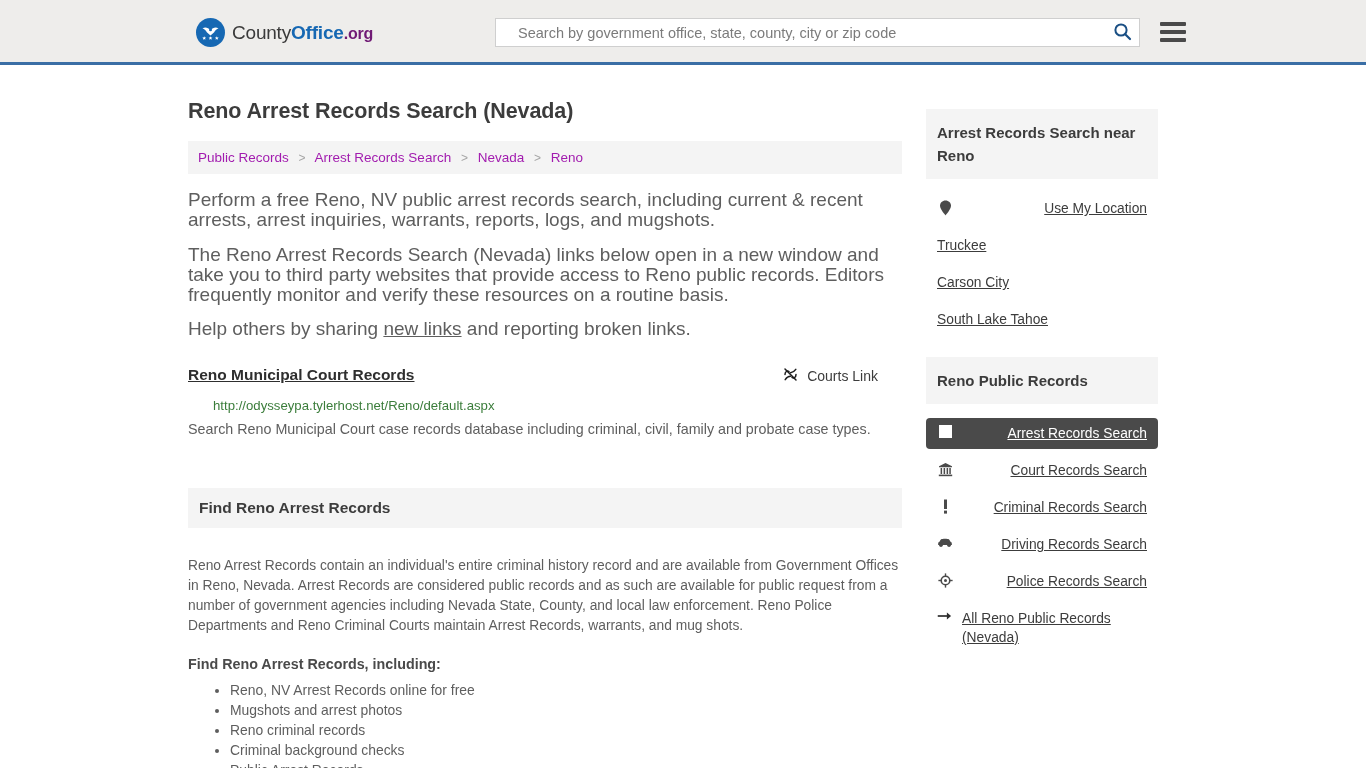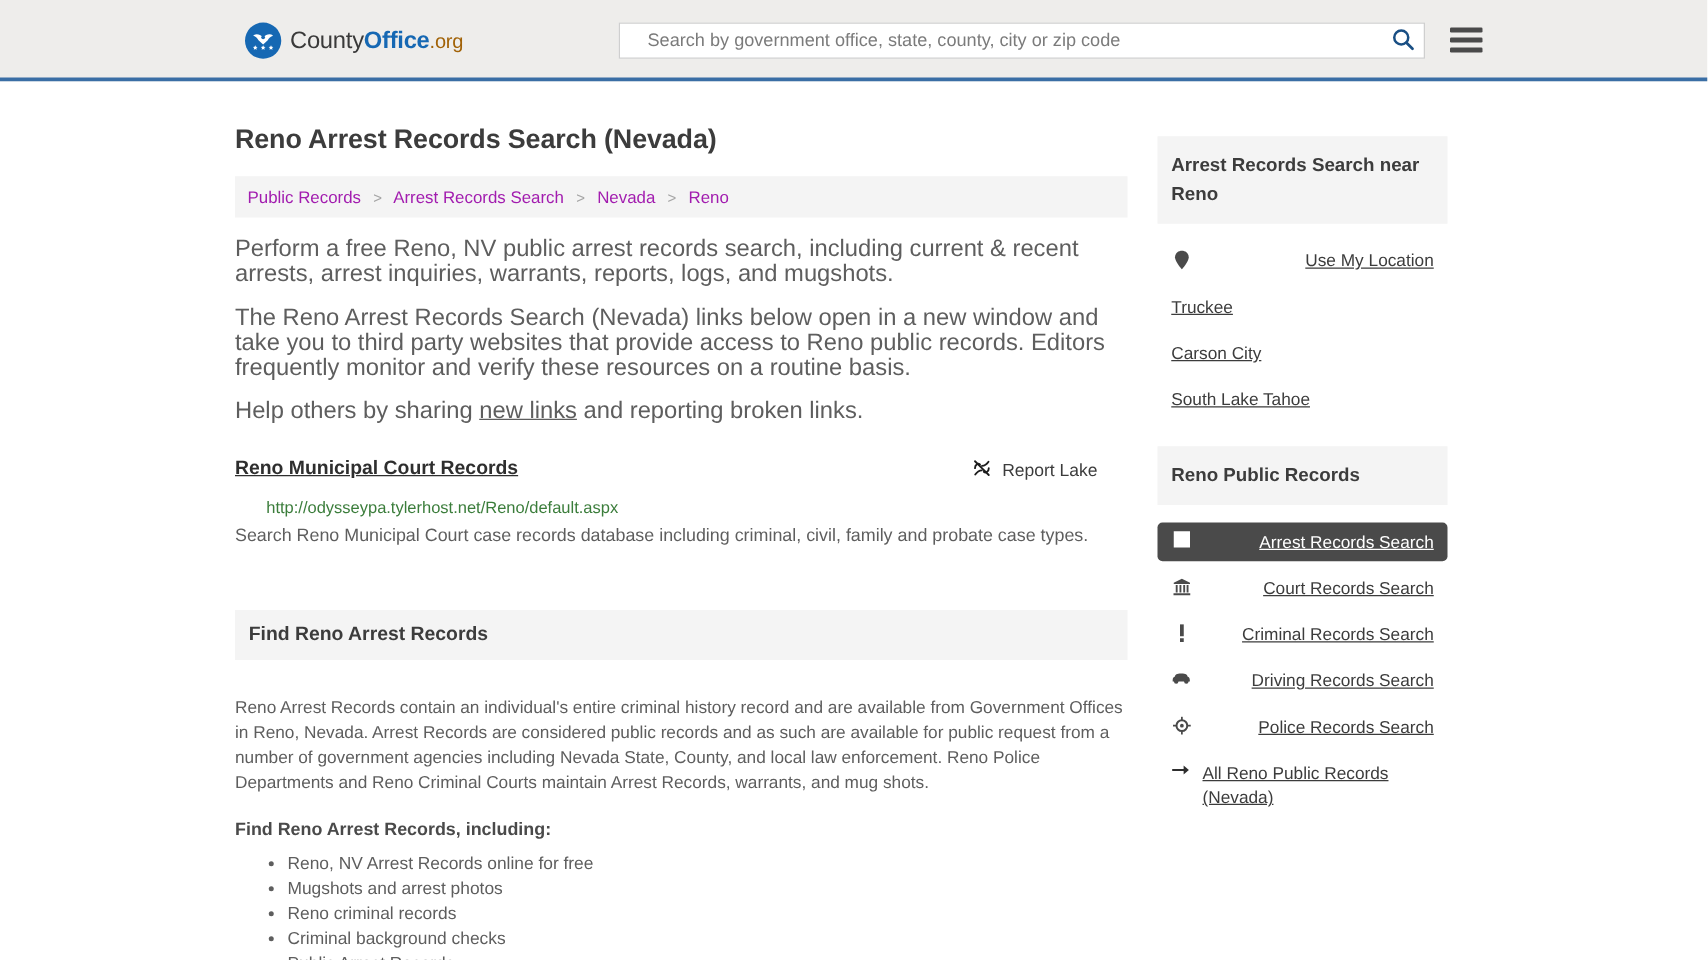--- a/index.html
+++ b/index.html
@@ -40,21 +40,21 @@
     flex: none;
   }
   .logo-mark svg { position: absolute; left: 0; top: 0; }
   .logo-text {
     font-size: 19px;
     letter-spacing: -0.2px;
     white-space: nowrap;
   }
   .logo-text .t1 { color: #3a3a3a; }
   .logo-text .t2 { color: #1668b3; font-weight: bold; }
-  .logo-text .t3 { color: #a16207; font-size: 16px; }
+  .logo-text .t3 { color: #701a75; font-size: 16px; font-weight: bold; }
 
   .search-wrap {
     position: absolute;
     left: 495px;
     top: 18px;
     width: 645px;
     height: 29px;
     background: #fff;
     border: 1px solid #cfcfcf;
     display: flex;
@@ -333,21 +333,21 @@
         <div class="result-head">
           <a href="#" class="result-title">Reno Municipal Court Records</a>
           <a href="#" class="report-link">
             <span>
               <svg width="17" height="17" viewBox="0 0 17 17">
                 <path d="M3 3 L8.5 8.5 M8.5 8.5 L14 14" stroke="#1c1c1c" stroke-width="1.5" fill="none" stroke-linecap="round"></path>
                 <path d="M3 8.5 C3 5.8 5.2 4.2 7 5.6 M14 8.5 C14 11.2 11.8 12.8 10 11.4" stroke="#1c1c1c" stroke-width="1.5" fill="none" stroke-linecap="round"></path>
                 <path d="M3.2 13.6 C4.6 11.6 6.5 10.4 8.4 10.3 M13.8 3.4 C12.4 5.4 10.5 6.6 8.6 6.7" stroke="#1c1c1c" stroke-width="1.5" fill="none" stroke-linecap="round"></path>
               </svg>
             </span>
-            <span>Report Lake</span>
+            <span>Courts Link</span>
           </a>
         </div>
         <a href="#" class="result-url">http://odysseypa.tylerhost.net/Reno/default.aspx</a>
         <div class="result-desc">Search Reno Municipal Court case records database including criminal, civil, family and probate case types.</div>
       </div>
 
       <div class="section-head">Find Reno Arrest Records</div>
       <div class="section-body">
         <p>Reno Arrest Records contain an individual's entire criminal history record and are available from Government Offices in Reno, Nevada. Arrest Records are considered public records and as such are available for public request from a number of government agencies including Nevada State, County, and local law enforcement. Reno Police Departments and Reno Criminal Courts maintain Arrest Records, warrants, and mug shots.</p>
         <div class="subhead">Find Reno Arrest Records, including:</div>

